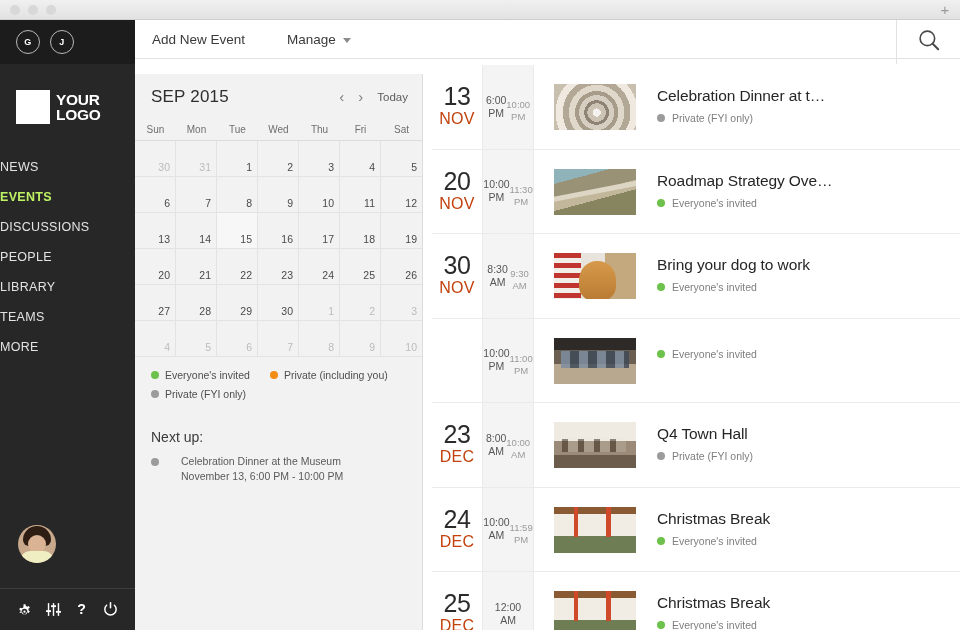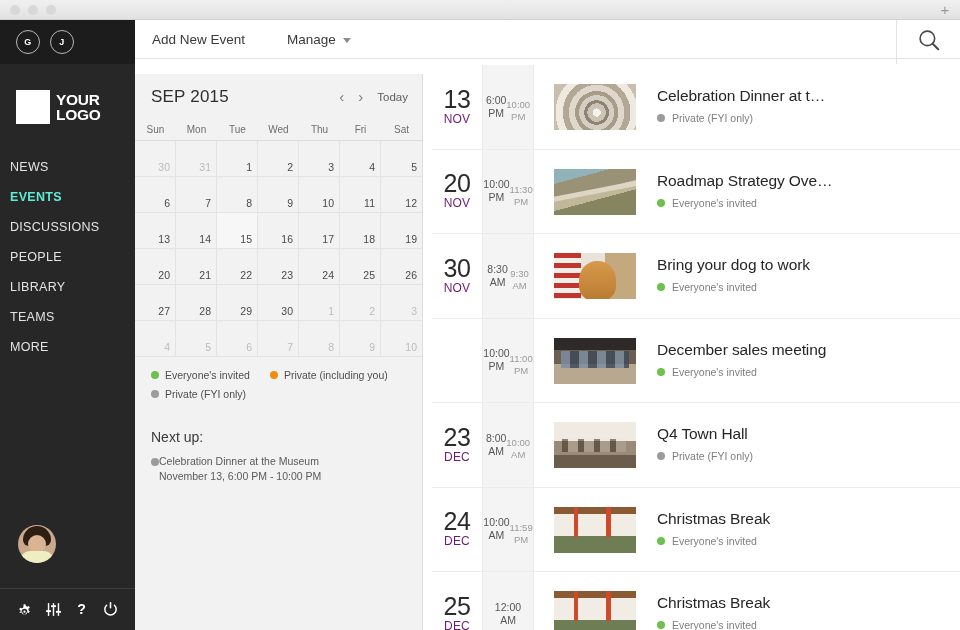--- a/index.html
+++ b/index.html
@@ -59,21 +59,21 @@
     margin: 26px 0 0 16px;
     display: flex; align-items: center; gap: 6px;
   }
   .logo-sq { width: 34px; height: 34px; background: #ffffff; }
   .logo-txt {
     color: #ffffff; font-weight: bold; font-size: 15.5px;
     line-height: 15px; letter-spacing: -0.3px;
   }
   .nav { margin-top: 28px; }
   .nav-item {
-    padding: 8px 0 8px 10px;
+    padding: 8px 0 8px 0;
     font-size: 12.5px;
     color: #e3e3e3;
     letter-spacing: 0.3px;
     cursor: pointer;
   }
   .nav-item.active { color: #e8901e; font-weight: bold; }
 
   .avatar {
     position: absolute; left: 18px; bottom: 67px;
     width: 38px; height: 38px; border-radius: 50%;
@@ -182,21 +182,21 @@
   .legend-row { display: flex; align-items: center; margin-bottom: 7px; }
   .lg {
     display: flex; align-items: center; gap: 6px;
     font-size: 10.5px; color: #4f4f4f;
   }
   .lg + .lg { margin-left: 20px; }
   .dot { width: 8px; height: 8px; border-radius: 50%; flex: none; }
 
   .nextup { padding: 22px 0 0 16px; }
   .nextup-title { font-size: 14px; color: #3a3a3a; margin-bottom: 9px; }
-  .nextup-item { display: flex; gap: 0; }
+  .nextup-item { display: flex; gap: 22px; }
   .nextup-item .dot { margin-top: 4px; }
   .nextup-txt { font-size: 10.5px; color: #5a5a5a; line-height: 1.45; }
 
   
   .events {
     position: absolute; left: 432px; top: 65px;
     width: 528px; height: 565px;
     background: #ffffff;
     overflow: hidden;
   }
@@ -205,21 +205,21 @@
     border-bottom: 1px solid #ebebeb;
     height: 84.5px;
   }
   .ev-date {
     width: 51px; flex: none;
     display: flex; flex-direction: column;
     align-items: center; justify-content: center;
     border-right: 1px solid #ebebeb;
   }
   .ev-day { font-size: 25px; color: #2b2b2b; line-height: 1; letter-spacing: -0.5px; }
-  .ev-mon { font-size: 12px; color: #701a75; line-height: 1.25; letter-spacing: 0.2px; }
+  .ev-mon { font-size: 16px; color: #c2410c; line-height: 1.25; letter-spacing: 0.2px; }
   .ev-time {
     width: 51px; flex: none;
     background: #f4f4f4;
     border-right: 1px solid #ebebeb;
     display: flex; flex-direction: row;
     align-items: center; justify-content: center;
     text-align: center;
     padding: 0 3px;
   }
   .ev-start { font-size: 10.5px; color: #565656; line-height: 1.25; }
@@ -285,21 +285,21 @@
     <div class="logo">
       <div class="logo-sq"></div>
       <div class="logo-txt">
         <div>YOUR</div>
         <div>LOGO</div>
       </div>
     </div>
 
     <div class="nav">
       <div class="nav-item">NEWS</div>
-      <div class="nav-item active" style="color: #5eead4;">EVENTS</div>
+      <div class="nav-item active" style="color: #bef264;">EVENTS</div>
       <div class="nav-item">DISCUSSIONS</div>
       <div class="nav-item">PEOPLE</div>
       <div class="nav-item">LIBRARY</div>
       <div class="nav-item">TEAMS</div>
       <div class="nav-item">MORE</div>
     </div>
 
     <div class="avatar">
       <div class="hair"></div>
       <div class="face"></div>
@@ -598,21 +598,20 @@
           <div class="ev-mon"></div>
         </div>
         <div class="ev-time">
           <div class="ev-start">10:00 PM</div>
           <div class="ev-end">11:00 PM</div>
         </div>
         <div class="ev-thumb">
           <div class="art meeting"></div>
         </div>
         <div class="ev-body">
-          <div class="ev-title">December sales meeting</div>
           <div class="ev-status">
             <span class="dot" style="background: rgb(108, 194, 74);"></span>
             <span>Everyone's invited</span>
           </div>
         </div>
       </div>
       <div class="ev-row">
         <div class="ev-date">
           <div class="ev-day">23</div>
           <div class="ev-mon">DEC</div>

